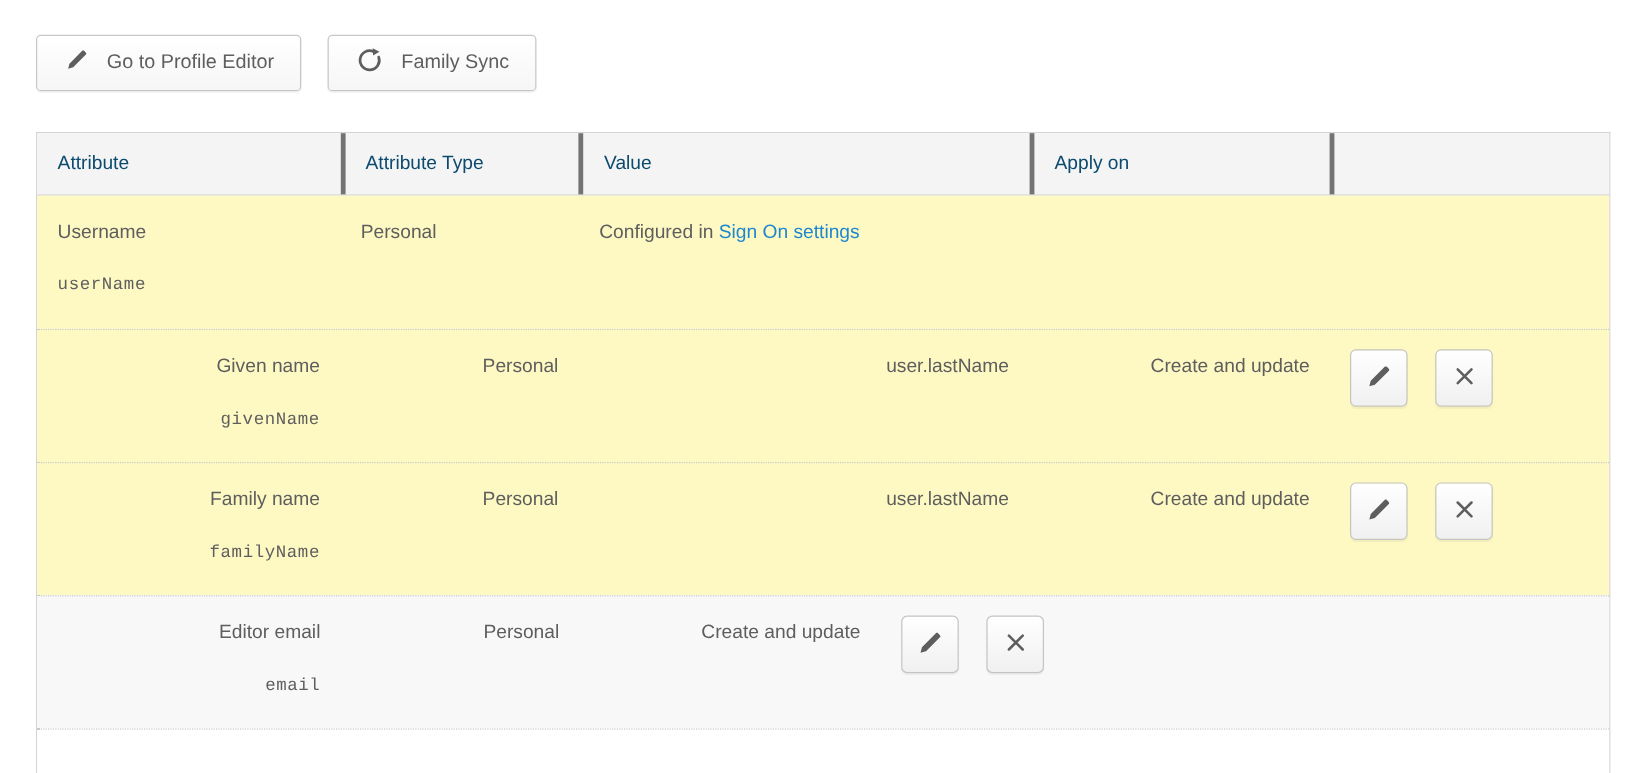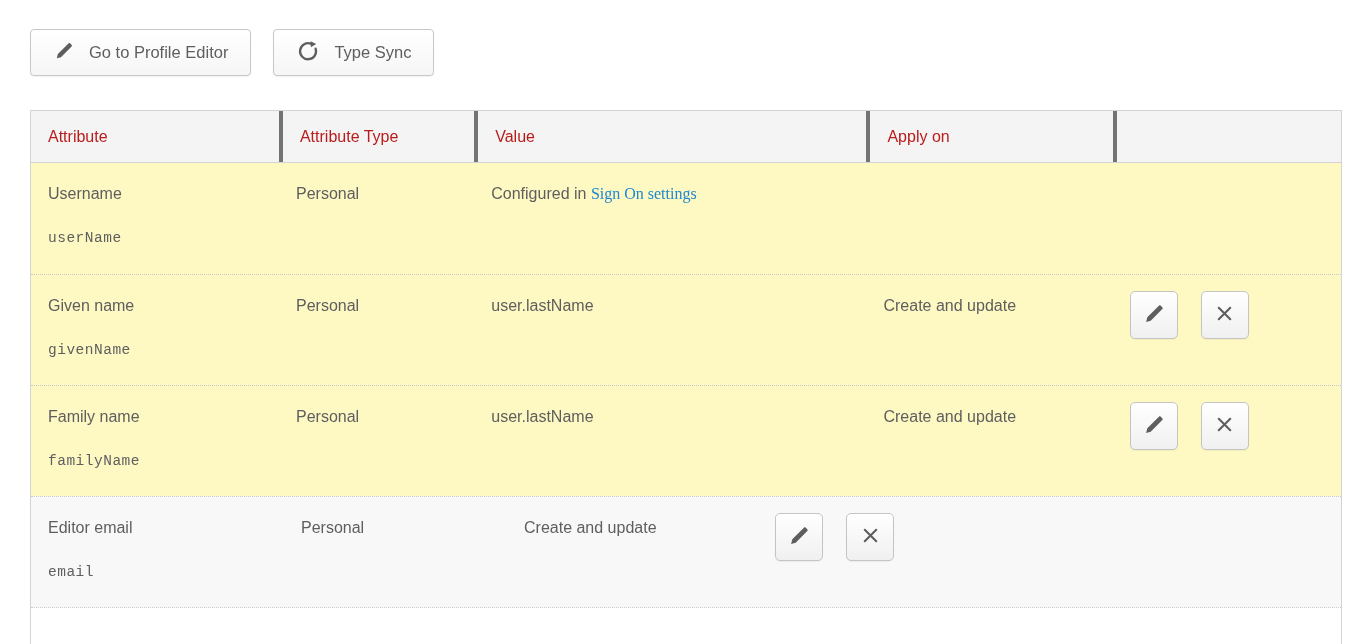--- a/index.html
+++ b/index.html
@@ -12,33 +12,33 @@
     background:linear-gradient(#ffffff,#f6f6f6); border:1px solid #c7c7c7; border-radius:4px;
     box-shadow:0 1px 1px rgba(0,0,0,.05); font-size:16.5px; color:#5e5e5e;
     font-family:"Liberation Sans", sans-serif; cursor:pointer; white-space:nowrap; }
   .tbtn svg { flex:0 0 auto; }
 
   
   .table { position:absolute; left:30px; top:110px; width:1312px;
     border:1px solid #d4d4d4; border-bottom:none; background:#fff; }
   .thead { display:flex; height:52px; background:var(--header-bg,#f4f4f4);
     border-bottom:1px solid #d4d4d4; }
-  .th { display:flex; align-items:center; padding:0 17px; font-size:16px; color:#b91c1c; }
+  .th { display:flex; align-items:center; padding:0 17px; font-size:16px; color:#0c4a6e; }
   .th + .th { border-left:4px solid #737373; }
 
   .c1 { width:253px; } .c2 { width:199px; } .c3 { width:376px; }
-  .c4 { width:251px;margin-left:24px; } .c5 { width:233px; }
+  .c4 { width:251px; } .c5 { width:233px; }
 
   .row { display:flex; min-height:111px; background:#fef9c3; }
-  .row + .row { border-top:1px dotted #c9c9c9; }
+  .row + .row { border-top:1px dotted #c9c9c9;text-align:right; }
   .row.alt { background:var(--row-hover-bg,#f8f8f8); }
   .cell { padding:22px 17px 0; font-size:16px; color:#5e5e5e; }
   .attr-var { font-family:"Liberation Mono", monospace; font-size:14.5px;
     color:#5e5e5e; margin-top:27px; letter-spacing:.5px; }
-  .value-link { color:var(--link,#1e87cf); text-decoration:none; cursor:pointer;font-family:Liberation Serif, serif; }
+  .value-link { color:var(--link,#1e87cf); text-decoration:none; cursor:pointer; }
 
   .actions { padding:16px 17px 0; display:flex; gap:23px; }
   .icon-btn { width:48px; height:48px; border:1px solid #c4c4c4; border-radius:5px;
     background:linear-gradient(#ffffff,#f0f0f0); box-shadow:0 1px 1px rgba(0,0,0,.05);
     display:flex; align-items:center; justify-content:center; cursor:pointer; }
 
   .partial-row { height:44px; border-top:1px dotted #c9c9c9; background:#fff; }
 </style>
 </head>
 <body>
@@ -53,21 +53,21 @@
     <span>Go to Profile Editor</span>
   </button>
 
   <button class="tbtn">
     <span>
       <svg width="24" height="24" viewBox="0 0 24 24">
         <path d="M15.2 4.9 A8 8 0 1 0 19.6 9.6" fill="none" stroke="#5e5e5e" stroke-width="2.3" stroke-linecap="round"></path>
         <polygon points="14.6,2.2 20.2,5.1 14.9,8.2" fill="#5e5e5e"></polygon>
       </svg>
     </span>
-    <span>Type Sync</span>
+    <span>Family Sync</span>
   </button>
 </div>
 
 <div class="table">
 
   <div class="thead">
     <div class="th c1">Attribute</div>
     <div class="th c2">Attribute Type</div>
     <div class="th c3">Value</div>
     <div class="th c4">Apply on</div>

